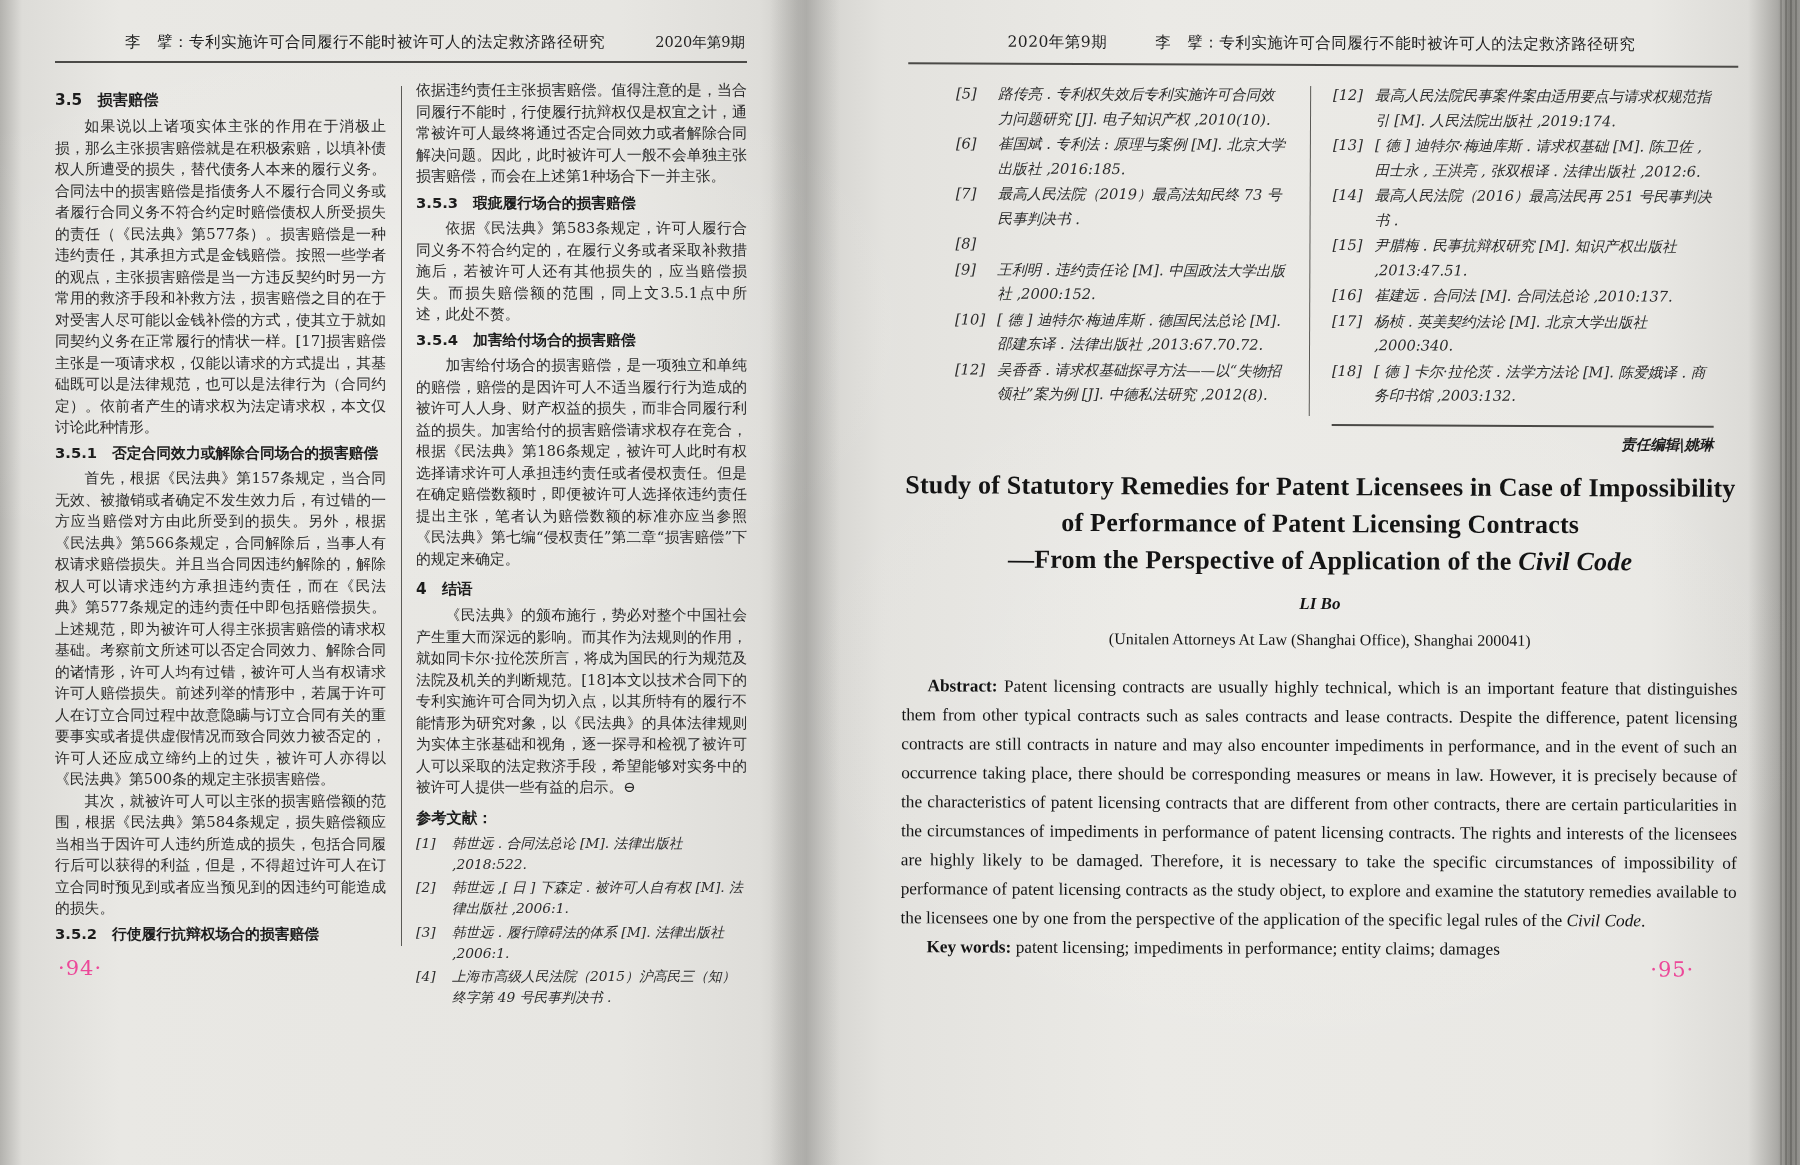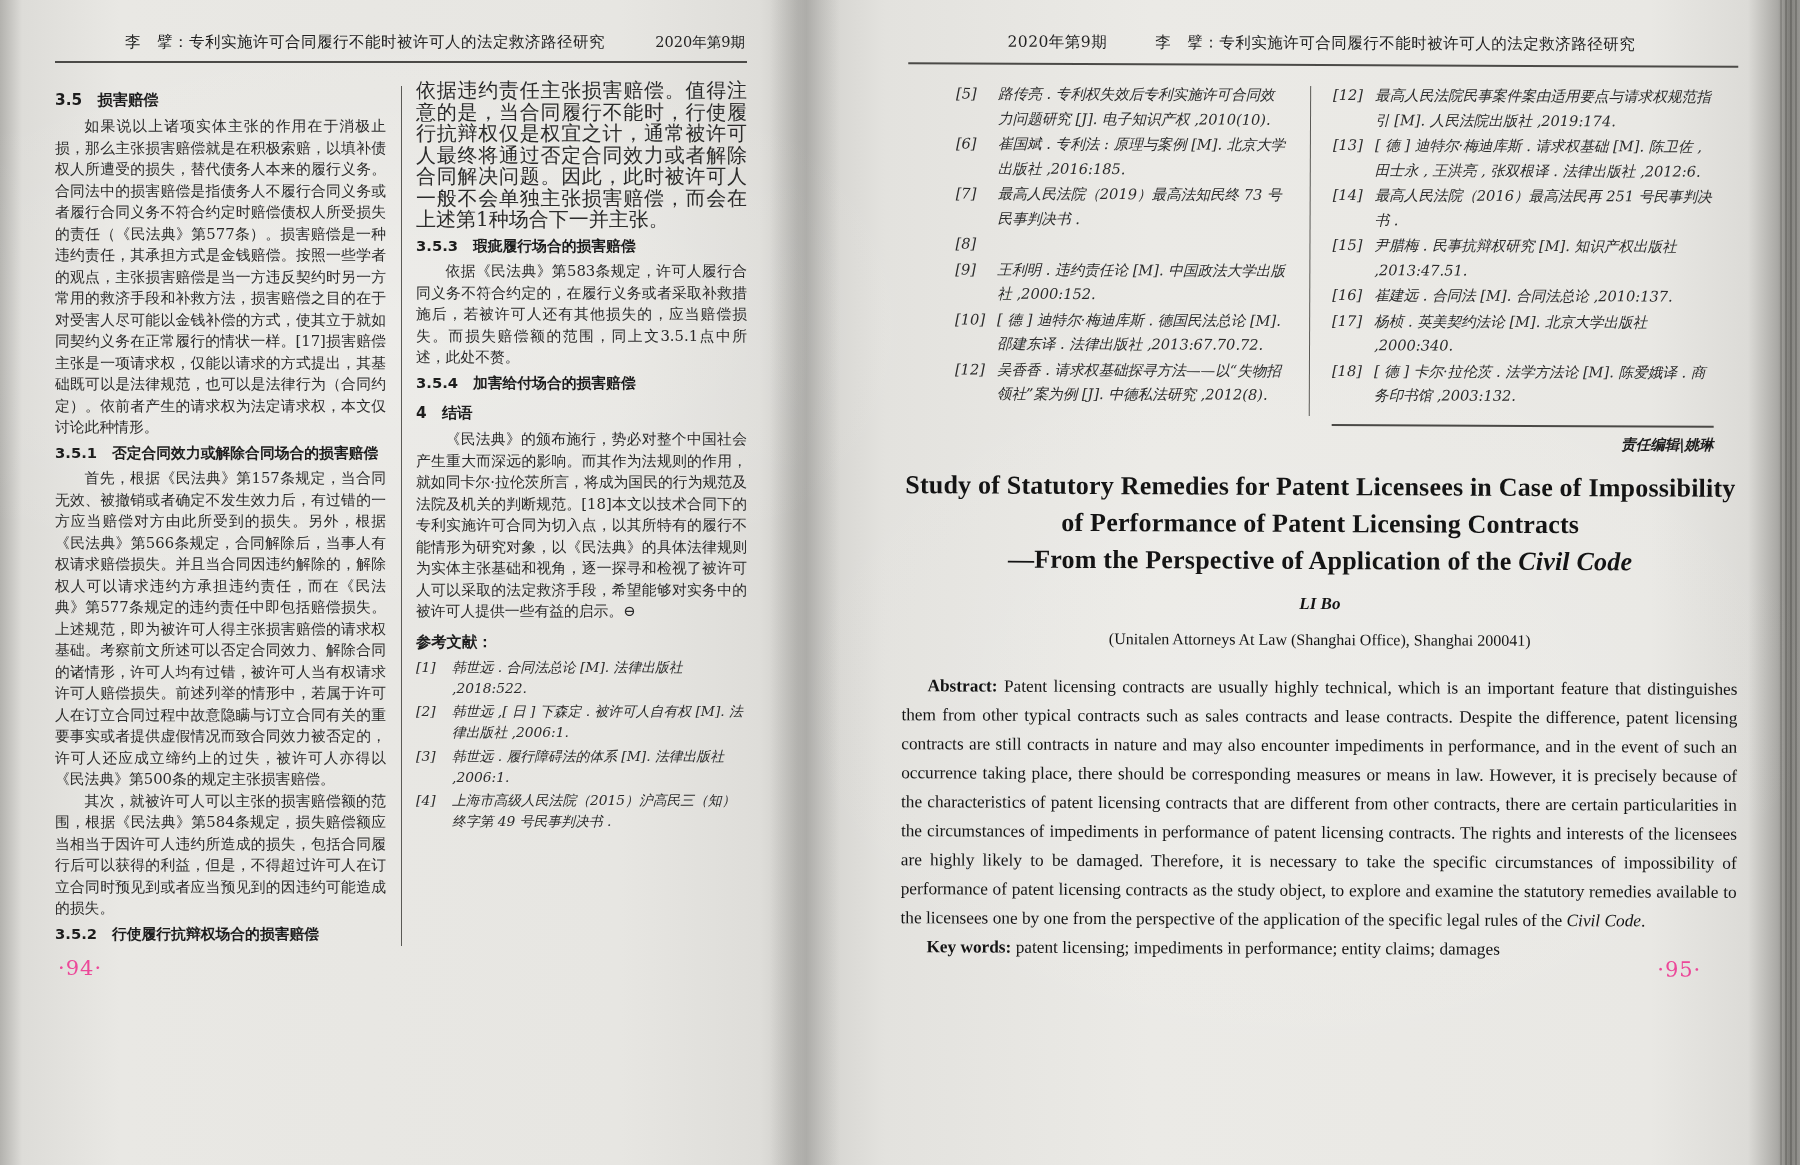--- a/index.html
+++ b/index.html
@@ -29,21 +29,21 @@
   .lp-issue{position:absolute;right:2px;top:1px;font-size:14.5px;}
   .lp-rule{position:absolute;left:0;top:61px;width:692px;height:2px;background:#4b4a47;}
   .lp-cols{position:absolute;left:0;top:80px;width:692px;display:flex;justify-content:center;}
   .col-a,.col-b{width:331px;}
   .col-divider{width:1px;background:#5a5955;margin:6px 14px 0 15px;height:860px;}
 
   
   .h2{font-family:"DejaVu Sans",sans-serif;font-weight:bold;font-size:15.3px;line-height:22px;margin:9px 0 4px;color:#1d1d1d;}
   .h3{font-family:"DejaVu Sans",sans-serif;font-weight:bold;font-size:14.8px;line-height:21.5px;margin:4px 0;color:#1d1d1d;}
   .p{font-size:14.8px;line-height:21.5px;text-align:justify;text-indent:2em;}
-  .p-cont{font-size:20px;line-height:21.5px;text-align:justify;}
+  .p-cont{font-size:15px;line-height:21.5px;text-align:justify;}
   .ref{font-size:13.8px;line-height:21px;font-style:italic;display:flex;margin:2.5px 0;}
   .ref-num{width:36px;flex:none;}
   .ref-text{flex:1;}
 
   .page-num{position:absolute;font-size:21px;letter-spacing:1px;color:#ec4899;font-family:"DejaVu Serif",serif;}
   .pn-left{left:3px;top:956px;}
 
   
   .right-page{position:absolute;left:898px;top:0;width:842px;height:1165px;transform:rotate(.25deg);}
   .rp-header{position:absolute;left:0;top:33px;width:842px;display:flex;justify-content:center;gap:48px;font-size:15.5px;color:#222;letter-spacing:.5px;}
@@ -58,21 +58,21 @@
   .editor-line{text-align:right;font-size:14.5px;font-weight:bold;font-style:italic;color:#1d1d1d;}
 
   .english{position:absolute;left:4px;top:468px;width:836px;font-family:"Liberation Serif",serif;color:#141414;}
   .en-title{text-align:center;font-size:26px;font-weight:bold;line-height:37px;letter-spacing:.2px;}
   .en-title em{font-style:italic;}
   .en-author{text-align:center;font-style:italic;font-weight:bold;font-size:17px;margin-top:15px;}
   .en-affil{text-align:center;font-size:16px;margin-top:17px;}
   .en-abstract{margin-top:24px;font-size:17.3px;line-height:29px;text-align:justify;text-indent:26px;}
   .en-abstract b,.en-keywords b{font-weight:bold;}
   .en-keywords{font-size:17.3px;line-height:29px;text-indent:26px;text-align:left;}
-  .pn-right{right:37px;top:956px;}
+  .pn-right{right:44px;top:956px;}
 </style>
 </head>
 <body>
 
 <div class="gutter-shadow"></div>
 <div class="book-edge"></div>
 
 <div class="left-page">
   <div class="lp-header">
     <div class="lp-title">李　擘：专利实施许可合同履行不能时被许可人的法定救济路径研究</div>
@@ -87,20 +87,21 @@
         <div class="p">首先，根据《民法典》第157条规定，当合同无效、被撤销或者确定不发生效力后，有过错的一方应当赔偿对方由此所受到的损失。另外，根据《民法典》第566条规定，合同解除后，当事人有权请求赔偿损失。并且当合同因违约解除的，解除权人可以请求违约方承担违约责任，而在《民法典》第577条规定的违约责任中即包括赔偿损失。上述规范，即为被许可人得主张损害赔偿的请求权基础。考察前文所述可以否定合同效力、解除合同的诸情形，许可人均有过错，被许可人当有权请求许可人赔偿损失。前述列举的情形中，若属于许可人在订立合同过程中故意隐瞒与订立合同有关的重要事实或者提供虚假情况而致合同效力被否定的，许可人还应成立缔约上的过失，被许可人亦得以《民法典》第500条的规定主张损害赔偿。</div>
         <div class="p">其次，就被许可人可以主张的损害赔偿额的范围，根据《民法典》第584条规定，损失赔偿额应当相当于因许可人违约所造成的损失，包括合同履行后可以获得的利益，但是，不得超过许可人在订立合同时预见到或者应当预见到的因违约可能造成的损失。</div>
         <div class="h3">3.5.2　行使履行抗辩权场合的损害赔偿</div>
       </div>
     <div class="col-divider"></div>
     <div class="col-b">
         <div class="p-cont">依据违约责任主张损害赔偿。值得注意的是，当合同履行不能时，行使履行抗辩权仅是权宜之计，通常被许可人最终将通过否定合同效力或者解除合同解决问题。因此，此时被许可人一般不会单独主张损害赔偿，而会在上述第1种场合下一并主张。</div>
         <div class="h3">3.5.3　瑕疵履行场合的损害赔偿</div>
         <div class="p">依据《民法典》第583条规定，许可人履行合同义务不符合约定的，在履行义务或者采取补救措施后，若被许可人还有其他损失的，应当赔偿损失。而损失赔偿额的范围，同上文3.5.1点中所述，此处不赘。</div>
         <div class="h3">3.5.4　加害给付场合的损害赔偿</div>
+        <div class="p">加害给付场合的损害赔偿，是一项独立和单纯的赔偿，赔偿的是因许可人不适当履行行为造成的被许可人人身、财产权益的损失，而非合同履行利益的损失。加害给付的损害赔偿请求权存在竞合，根据《民法典》第186条规定，被许可人此时有权选择请求许可人承担违约责任或者侵权责任。但是在确定赔偿数额时，即便被许可人选择依违约责任提出主张，笔者认为赔偿数额的标准亦应当参照《民法典》第七编“侵权责任”第二章“损害赔偿”下的规定来确定。</div>
         <div class="h2">4　结语</div>
         <div class="p">《民法典》的颁布施行，势必对整个中国社会产生重大而深远的影响。而其作为法规则的作用，就如同卡尔·拉伦茨所言，将成为国民的行为规范及法院及机关的判断规范。[18]本文以技术合同下的专利实施许可合同为切入点，以其所特有的履行不能情形为研究对象，以《民法典》的具体法律规则为实体主张基础和视角，逐一探寻和检视了被许可人可以采取的法定救济手段，希望能够对实务中的被许可人提供一些有益的启示。⊖</div>
         <div class="h2">参考文献：</div>
         <div class="ref">
           <span class="ref-num">[1]</span>
           <span class="ref-text">韩世远 . 合同法总论 [M]. 法律出版社 ,2018:522.</span>
         </div>
         <div class="ref">
           <span class="ref-num">[2]</span>
           <span class="ref-text">韩世远 ,[ 日 ] 下森定 . 被许可人自有权 [M]. 法律出版社 ,2006:1.</span>

